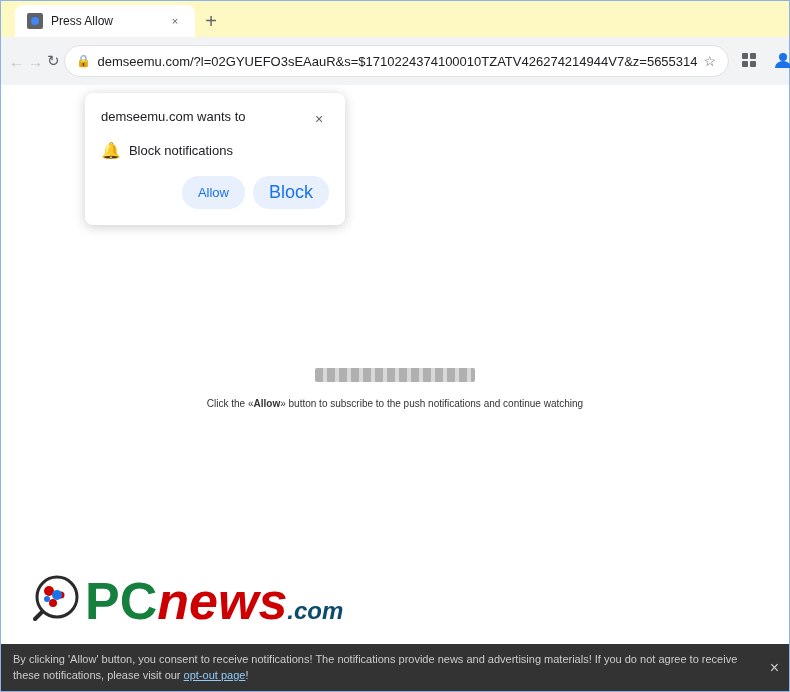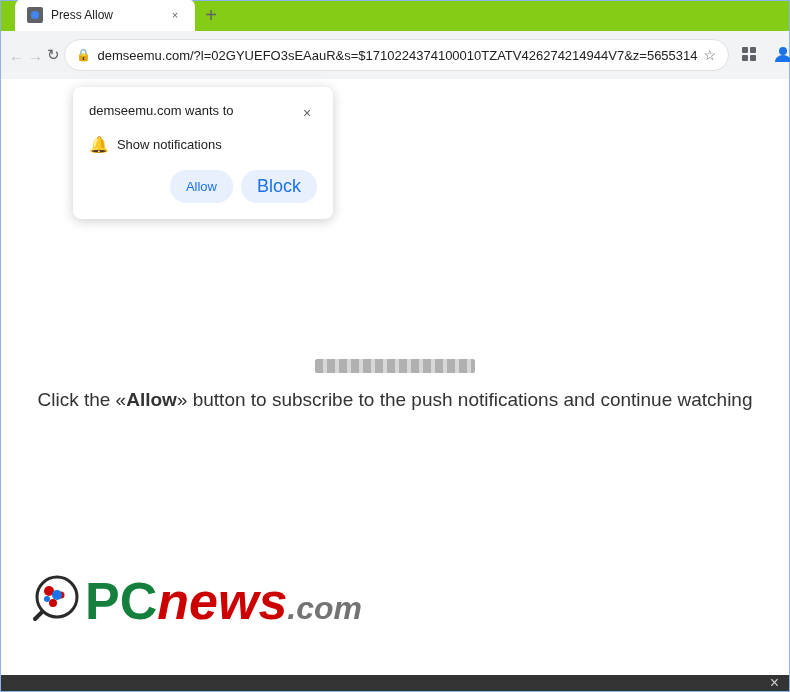--- a/index.html
+++ b/index.html
@@ -17,22 +17,22 @@
       width: 790px;
       height: 692px;
       border: 1.5px solid #8ab4e8;
       display: flex;
       flex-direction: column;
       background: #f1f3f4;
     }
 
     
     .tab-bar {
-      background: #84cc16;
-      height: 30px;
+      background: #fef9c3;
+      height: 36px;
       display: flex;
       align-items: flex-end;
       padding: 0 8px;
       gap: 2px;
     }
     .tab-back-area {
       display: flex;
       align-items: center;
       gap: 2px;
       margin-bottom: 2px;
@@ -159,21 +159,21 @@
       flex: 1;
       background: #fff;
       position: relative;
       overflow: hidden;
     }
 
     
     .notification-popup {
       position: absolute;
       top: 8px;
-      left: 72px;
+      left: 84px;
       background: #fff;
       border-radius: 8px;
       box-shadow: 0 2px 12px rgba(0,0,0,0.2);
       padding: 16px;
       width: 260px;
       z-index: 100;
     }
     .popup-header {
       display: flex;
       justify-content: space-between;
@@ -265,21 +265,21 @@
       background: repeating-linear-gradient(
         90deg,
         #b0b0b0 0px,
         #b0b0b0 8px,
         #d8d8d8 8px,
         #d8d8d8 12px
       );
       border-radius: 2px;
     }
     .instruction-text {
-      font-size: 19px;
+      font-size: 10px;
       color: #333;
       text-align: center;
     }
     .instruction-text strong {
       font-weight: bold;
     }
 
     
     .pcrisk-logo {
       position: absolute;
@@ -300,22 +300,22 @@
       line-height: 1;
     }
     .pc-part {
       color: #15803d;
     }
     .risk-part {
       color: #cc0000;
       font-style: italic;
     }
     .com-part {
-      color: #737373;
-      font-size: 32px;
+      color: #0c4a6e;
+      font-size: 24px;
       font-style: italic;
     }
 
     
     .consent-bar {
       position: absolute;
       bottom: 0;
       left: 0;
       right: 0;
       background: #333;
@@ -402,21 +402,21 @@
 
   <div class="page-content">
 
     <div class="notification-popup">
       <div class="popup-header">
         <span class="popup-title">demseemu.com wants to</span>
         <button class="popup-close-btn">×</button>
       </div>
       <div class="popup-notification-row">
         <span class="bell-icon">🔔</span>
-        <span class="notification-label">Show notifications</span>
+        <span class="notification-label">Block notifications</span>
       </div>
       <div class="popup-buttons">
         <button class="btn-allow">Allow</button>
         <button class="btn-block">Block</button>
       </div>
     </div>
 
     <div class="main-body">
       <div class="progress-area">
         <div class="fake-progress-bar"></div>
@@ -441,17 +441,20 @@
           <circle cx="36" cy="24" r="5" fill="#1a73e8"></circle>
           <circle cx="26" cy="28" r="3" fill="#1a73e8"></circle>
         </svg>
       </div>
       <div class="pcrisk-text">
         <span class="pc-part">PC</span><span class="risk-part">news</span><span class="com-part">.com</span>
       </div>
     </div>
 
     <div class="consent-bar">
+      <span>
+        <span>By clicking 'Allow' button, you consent to receive notifications! The notifications provide news and advertising materials! If you do not agree to receive these notifications, please visit our </span><a href="#">opt-out page</a><span>!</span>
+      </span>
       <button class="consent-close">×</button>
     </div>
 
   </div>
 </div>
 
 </body></html>

